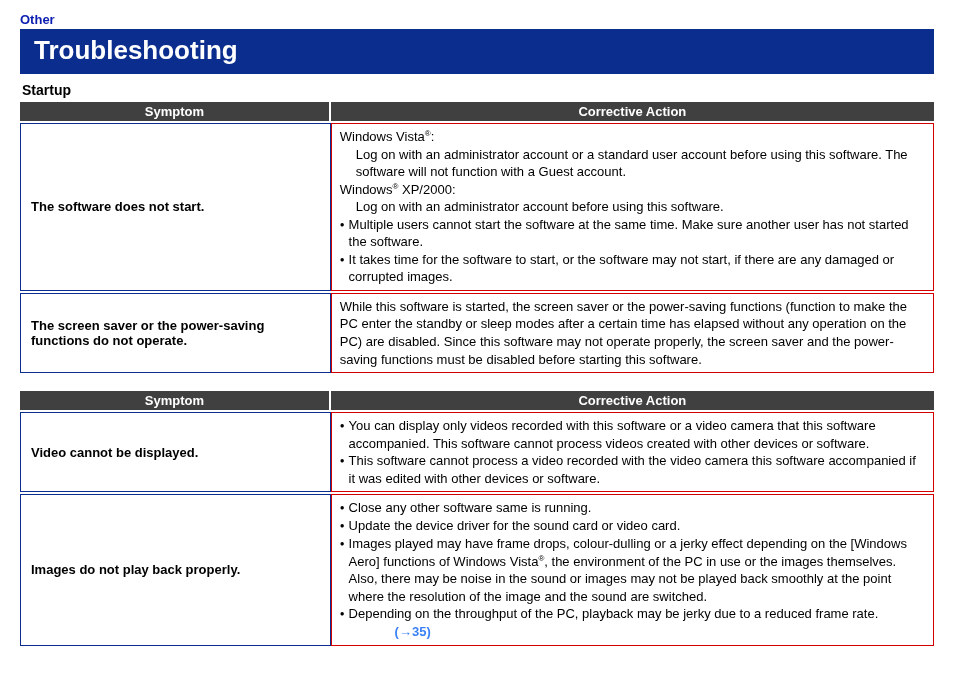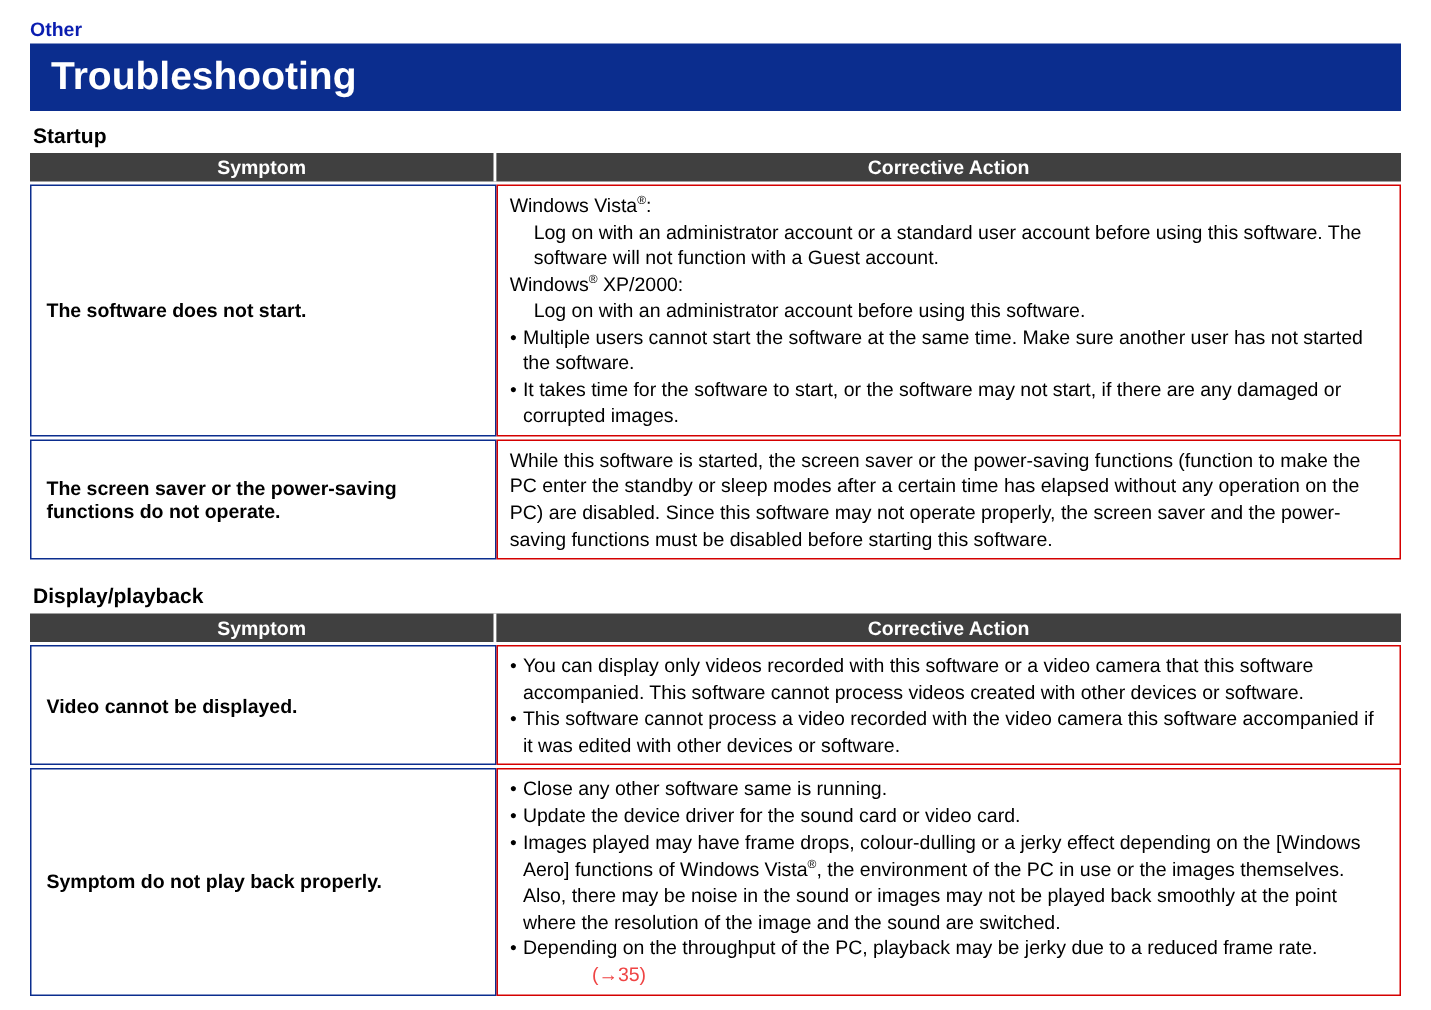--- a/index.html
+++ b/index.html
@@ -65,21 +65,21 @@
   .bullet { display: flex; }
   .bullet::before {
     content: "●";
     font-size: 8px;
     line-height: 18px;
     margin-right: 4px;
     flex-shrink: 0;
   }
   .bullet > span { flex: 1; }
   .sup { font-size: 8px; vertical-align: super; }
-  .link { color: #ef4444; font-weight: normal; margin-left: 46px; }
+  .link { color: #3b82f6; font-weight: bold; margin-left: 46px; }
 </style>
 </head>
 <body>
 
 <div class="top-label">Other</div>
 <div class="title-bar">Troubleshooting</div>
 
 <div id="sections">
     <div class="section-heading">Startup</div>
     <table class="ts">
@@ -97,42 +97,41 @@
             </div><div class="bullet">
               <span>It takes time for the software to start, or the software may not start, if there are any damaged or corrupted images.</span>
             </div></td>
         </tr>
         <tr>
           <td class="symptom">The screen saver or the power-saving functions do not operate.</td>
           <td class="action">While this software is started, the screen saver or the power-saving functions (function to make the PC enter the standby or sleep modes after a certain time has elapsed without any operation on the PC) are disabled. Since this software may not operate properly, the screen saver and the power-saving functions must be disabled before starting this software.</td>
         </tr>
       </tbody>
     </table>
-    <div class="section-heading">Display/playback</div>
     <table class="ts">
       <thead>
         <tr>
           <th class="left">Symptom</th>
           <th>Corrective Action</th>
         </tr>
       </thead>
       <tbody>
         <tr>
           <td class="symptom">Video cannot be displayed.</td>
           <td class="action">
             <div class="bullet">
               <span>You can display only videos recorded with this software or a video camera that this software accompanied. This software cannot process videos created with other devices or software.</span>
             </div>
             <div class="bullet">
               <span>This software cannot process a video recorded with the video camera this software accompanied if it was edited with other devices or software.</span>
             </div>
           </td>
         </tr>
         <tr>
-          <td class="symptom">Symptom do not play back properly.</td>
+          <td class="symptom">Images do not play back properly.</td>
           <td class="action">
             <div class="bullet">
               <span>Close any other software same is running.</span>
             </div>
             <div class="bullet">
               <span>Update the device driver for the sound card or video card.</span>
             </div>
             <div class="bullet">
               <span>Images played may have frame drops, colour-dulling or a jerky effect depending on the [Windows Aero] functions of Windows Vista<span class="sup">®</span>, the environment of the PC in use or the images themselves. Also, there may be noise in the sound or images may not be played back smoothly at the point where the resolution of the image and the sound are switched.</span>
             </div>

